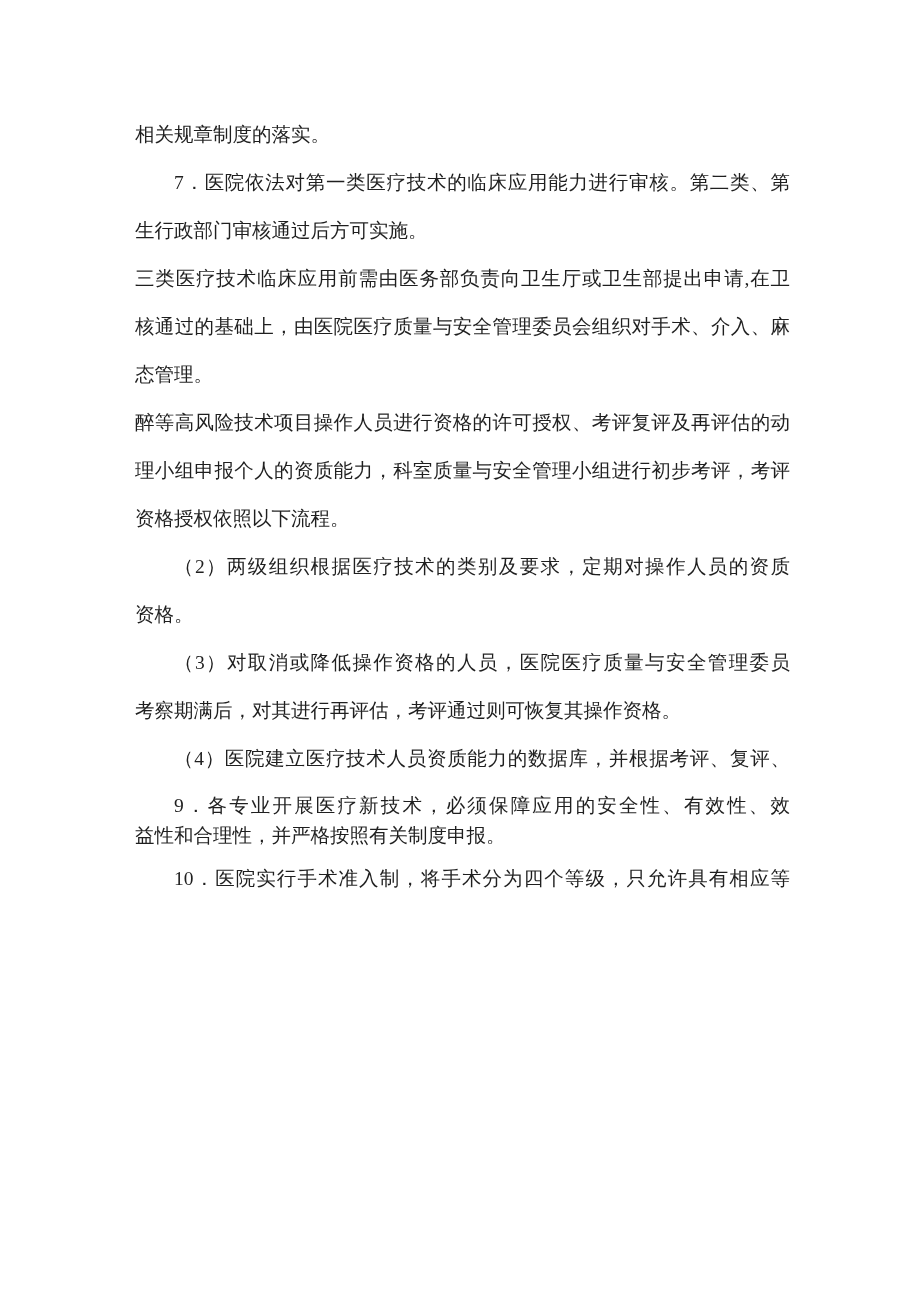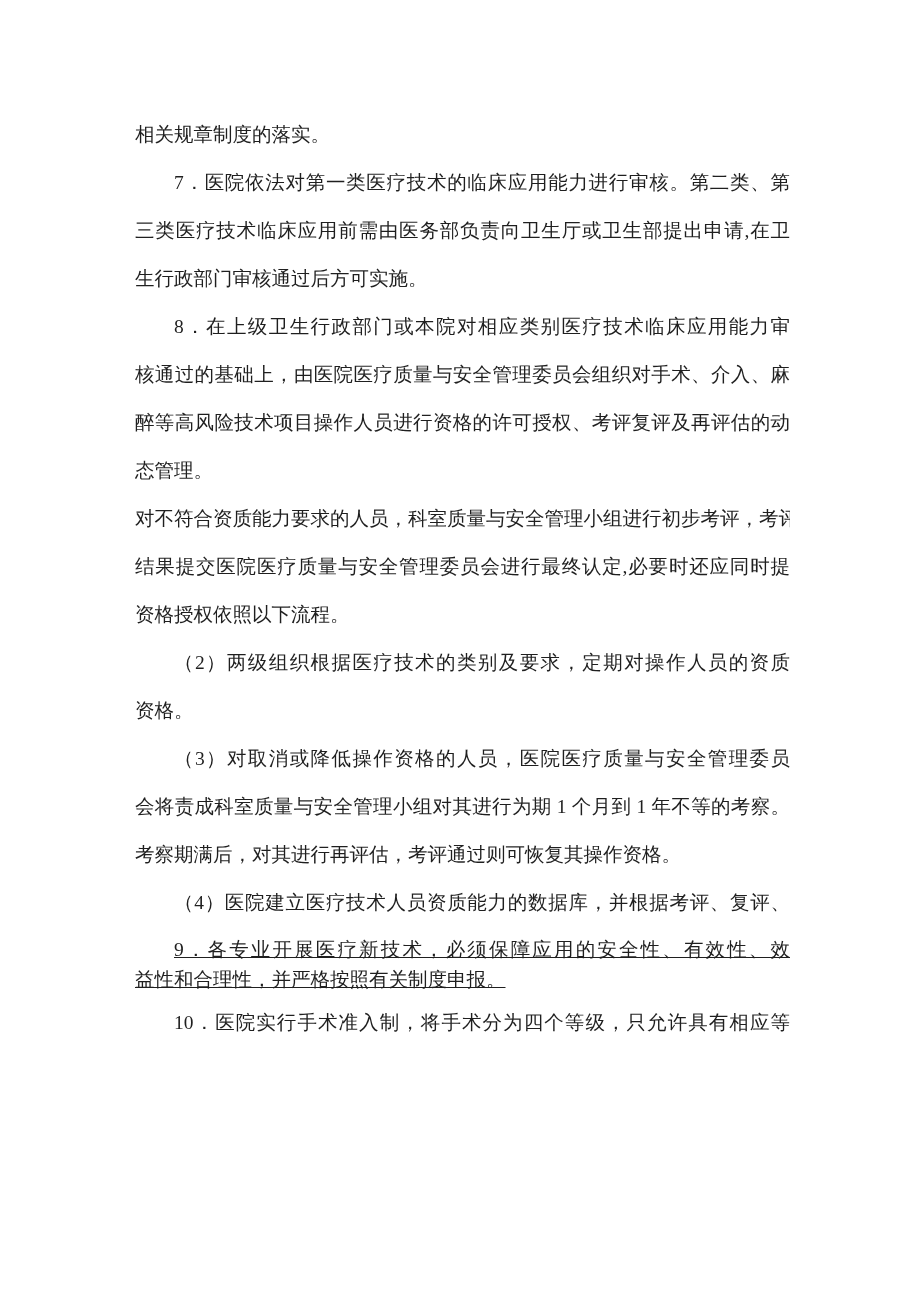--- a/index.html
+++ b/index.html
@@ -39,61 +39,58 @@
     white-space: pre;
   }
   
   .ln.end {
     text-align: left;
     text-align-last: left;
   }
   
   .ln.ind { text-indent: 2em; }
   
-  .para.p9 { margin-top: 8px; text-decoration: underline; }
+  .para.p9 { margin-top: 8px; }
   .para.p9 .ln { height: 30px; line-height: 30px; }
   .para.p10 { margin-top: 4px; }
 </style>
 </head>
 <body>
 
 <div class="page">
   <div class="content">
 
     <div class="para">
       <div class="ln end">相关规章制度的落实。</div>
     </div>
 
     <div class="para">
       <div class="ln ind">7．医院依法对第一类医疗技术的临床应用能力进行审核。第二类、第</div>
+      <div class="ln end">生行政部门审核通过后方可实施。</div>
       <div class="ln">三类医疗技术临床应用前需由医务部负责向卫生厅或卫生部提出申请,在卫</div>
-      <div class="ln end">生行政部门审核通过后方可实施。</div>
     </div>
 
     <div class="para">
-      <div class="ln ind">8．在上级卫生行政部门或本院对相应类别医疗技术临床应用能力审</div>
       <div class="ln">核通过的基础上，由医院医疗质量与安全管理委员会组织对手术、介入、麻</div>
+      <div class="ln end">态管理。</div>
       <div class="ln">醉等高风险技术项目操作人员进行资格的许可授权、考评复评及再评估的动</div>
-      <div class="ln end">态管理。</div>
     </div>
 
     <div class="para">
-      <div class="ln">对不符合资质能力要求的人员，科室质量与安全管理小组进行初步考评，考评</div>
-      <div class="ln">结果提交医院医疗质量与安全管理委员会进行最终认定,必要时还应同时提</div>
+      <div class="ln">理小组申报个人的资质能力，科室质量与安全管理小组进行初步考评，考评</div>
       <div class="ln end">资格授权依照以下流程。</div>
     </div>
 
     <div class="para">
       <div class="ln ind">（2）两级组织根据医疗技术的类别及要求，定期对操作人员的资质</div>
       <div class="ln end">资格。</div>
     </div>
 
     <div class="para">
       <div class="ln ind">（3）对取消或降低操作资格的人员，医院医疗质量与安全管理委员</div>
-      <div class="ln">会将责成科室质量与安全管理小组对其进行为期 1 个月到 1 年不等的考察。</div>
       <div class="ln end">考察期满后，对其进行再评估，考评通过则可恢复其操作资格。</div>
     </div>
 
     <div class="para">
       <div class="ln ind">（4）医院建立医疗技术人员资质能力的数据库，并根据考评、复评、</div>
     </div>
 
     <div class="para p9">
       <div class="ln ind">9．各专业开展医疗新技术，必须保障应用的安全性、有效性、效</div>
       <div class="ln end">益性和合理性，并严格按照有关制度申报。</div>

